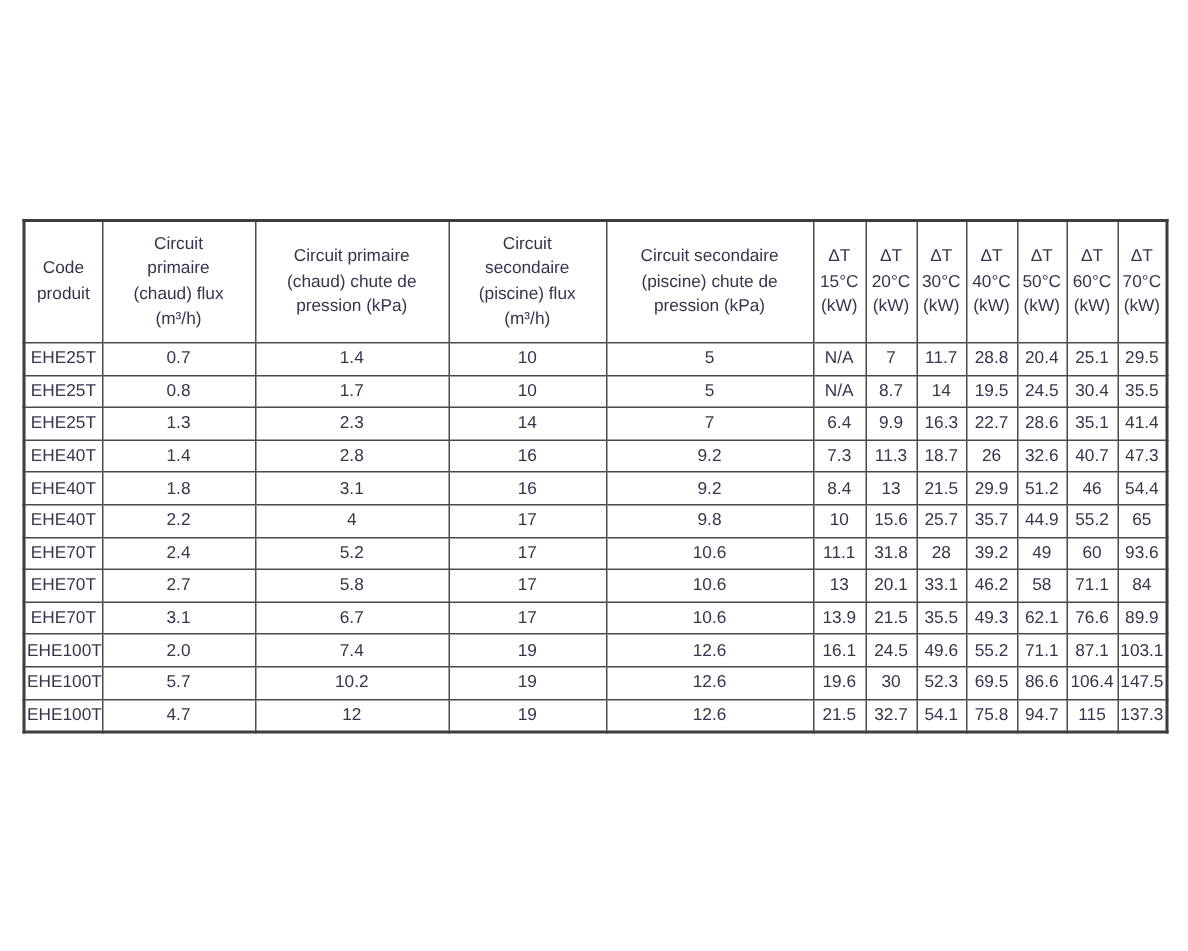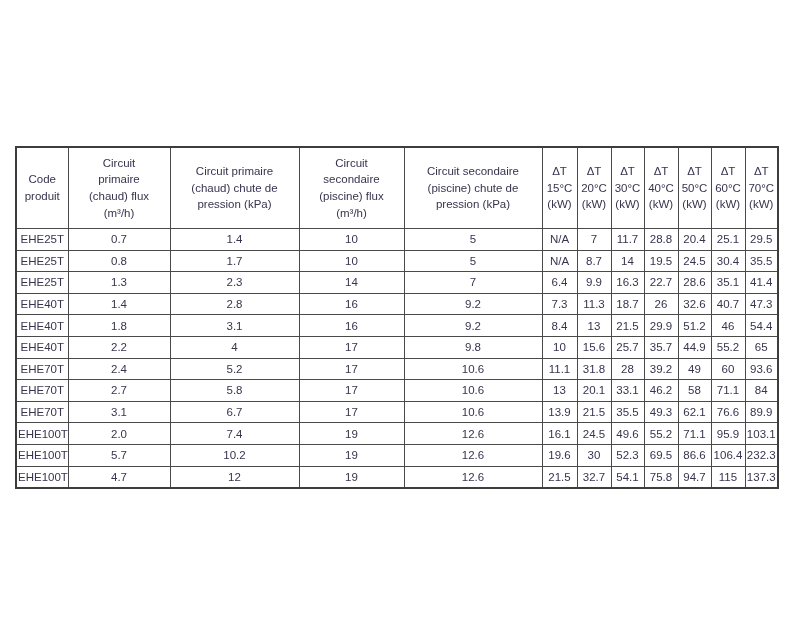--- a/index.html
+++ b/index.html
@@ -237,36 +237,36 @@
           <td>EHE100T</td>
           <td>2.0</td>
           <td>7.4</td>
           <td>19</td>
           <td>12.6</td>
           <td>16.1</td>
           <td>24.5</td>
           <td>49.6</td>
           <td>55.2</td>
           <td>71.1</td>
-          <td>95.9</td>
+          <td>87.1</td>
           <td>103.1</td>
         </tr>
         <tr>
           <td>EHE100T</td>
           <td>5.7</td>
           <td>10.2</td>
           <td>19</td>
           <td>12.6</td>
           <td>19.6</td>
           <td>30</td>
           <td>52.3</td>
           <td>69.5</td>
           <td>86.6</td>
           <td>106.4</td>
-          <td>232.3</td>
+          <td>147.5</td>
         </tr>
         <tr>
           <td>EHE100T</td>
           <td>4.7</td>
           <td>12</td>
           <td>19</td>
           <td>12.6</td>
           <td>21.5</td>
           <td>32.7</td>
           <td>54.1</td>

